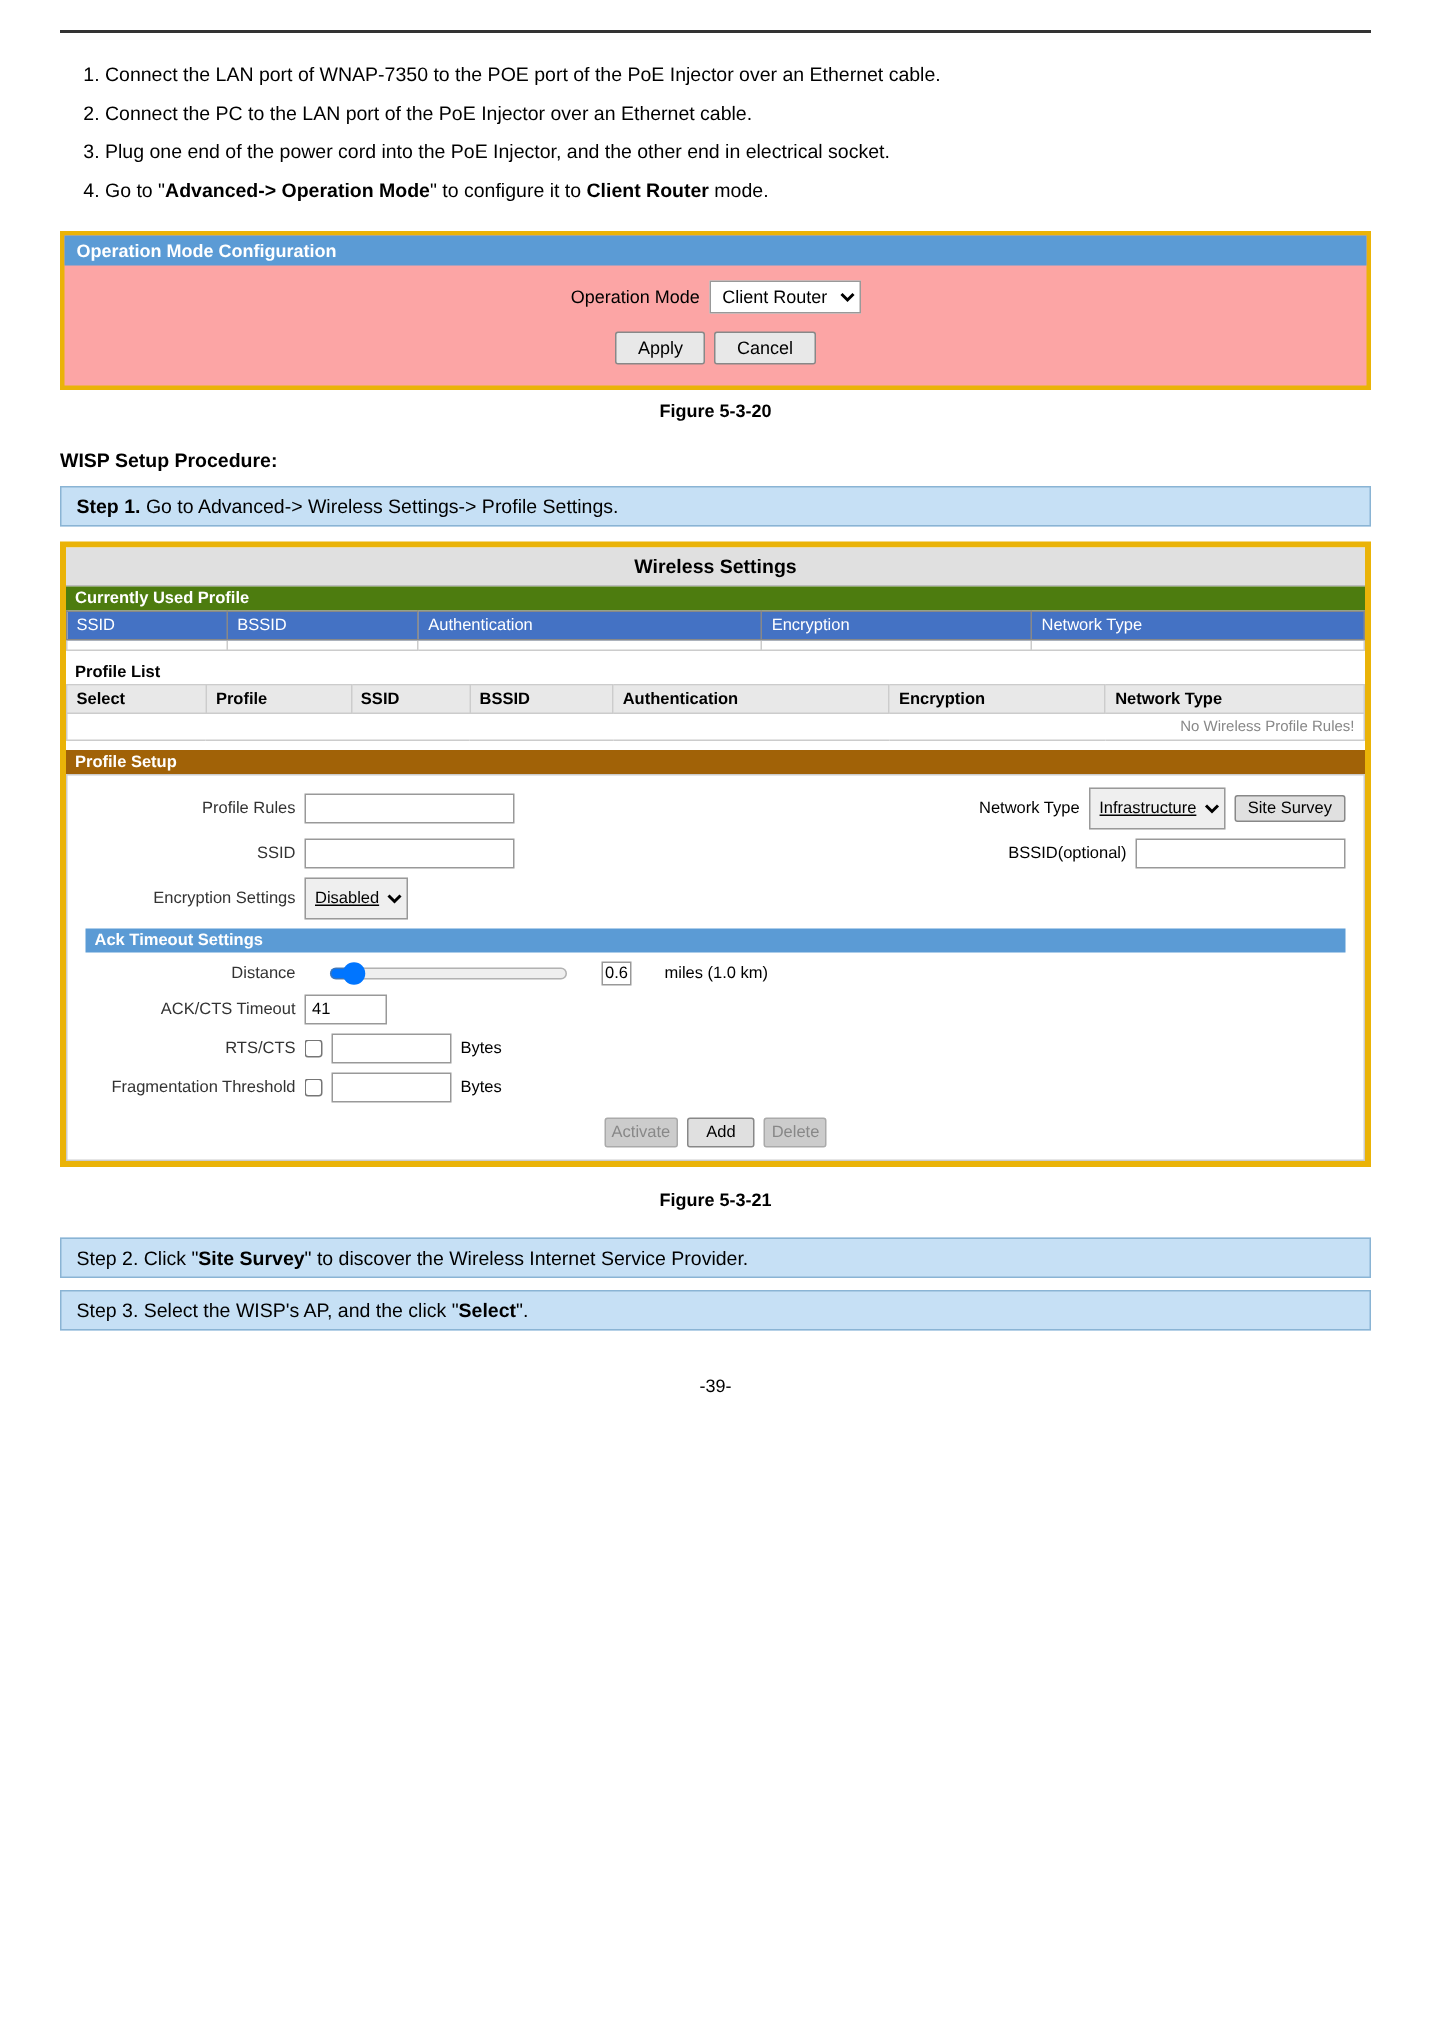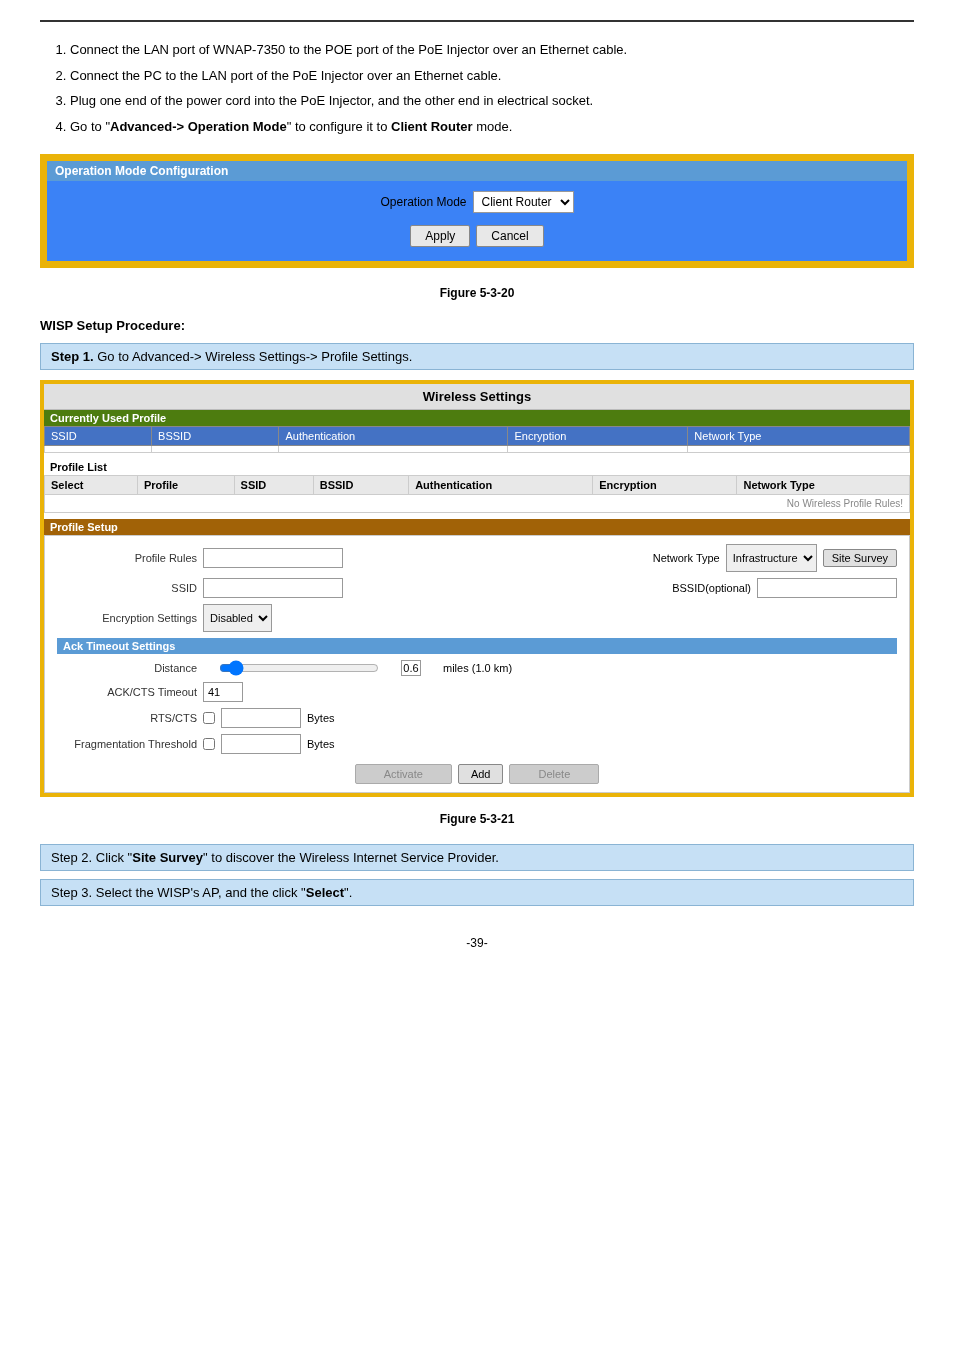--- a/index.html
+++ b/index.html
@@ -23,23 +23,23 @@
       margin-bottom: 18px;
     }
     .numbered-list li {
       margin-bottom: 6px;
       line-height: 1.5;
     }
     .bold { font-weight: bold; }
 
     
     .op-mode-box {
-      border: 7px solid #eab308;
-      background: #3b82f6;
-      margin-bottom: 18px;
+      border: 3px solid #eab308;
+      background: #fca5a5;
+      margin-bottom: 7px;
     }
     .op-mode-header {
       background: #5b9bd5;
       color: #fff;
       padding: 3px 8px;
       font-size: 12px;
       font-weight: bold;
     }
     .op-mode-body {
       padding: 10px 20px 14px;
@@ -203,20 +203,21 @@
       border: 1px solid #999;
       padding: 1px 4px;
       height: 20px;
       width: 140px;
     }
     .form-select {
       font-size: 11px;
       border: 1px solid #999;
       padding: 1px 2px;
       height: 28px;
+      text-decoration: underline;
     }
     .ack-section-header {
       background: #5b9bd5;
       color: #fff;
       font-size: 11px;
       font-weight: bold;
       padding: 2px 6px;
       margin-top: 4px;
     }
     .distance-row {
@@ -245,21 +246,21 @@
     .action-row {
       display: flex;
       justify-content: center;
       gap: 6px;
       margin-top: 10px;
     }
     .btn-disabled {
       background: #ccc;
       color: #888;
       border: 1px solid #aaa;
-      padding: 3px 28px;
+      padding: 3px 4px;
       font-size: 11px;
       cursor: default;
       border-radius: 2px;
     }
     .btn-active {
       background: #e0e0e0;
       color: #000;
       border: 1px solid #888;
       padding: 3px 12px;
       font-size: 11px;
@@ -420,21 +421,21 @@
 
     <div class="form-row distance-row" style="margin-top:6px;">
       <span class="form-label">Distance</span>
       <input type="range" class="distance-slider" min="0" max="10" step="0.1" value="0.6" style="">
       <input type="text" class="distance-val" value="0.6" style="">
       <span class="distance-unit">miles (1.0 km)</span>
     </div>
 
     <div class="form-row">
       <span class="form-label">ACK/CTS Timeout</span>
-      <input type="text" class="form-input" style="width: 40px;" value="41">
+      <input type="text" class="form-input" style="width: 55px;" value="41">
     </div>
 
     <div class="form-row">
       <span class="form-label">RTS/CTS</span>
       <input type="checkbox" class="small-checkbox" style="">
       <input type="text" class="form-input" style="width: 80px;">
       <span class="distance-unit">Bytes</span>
     </div>
 
     <div class="form-row">

